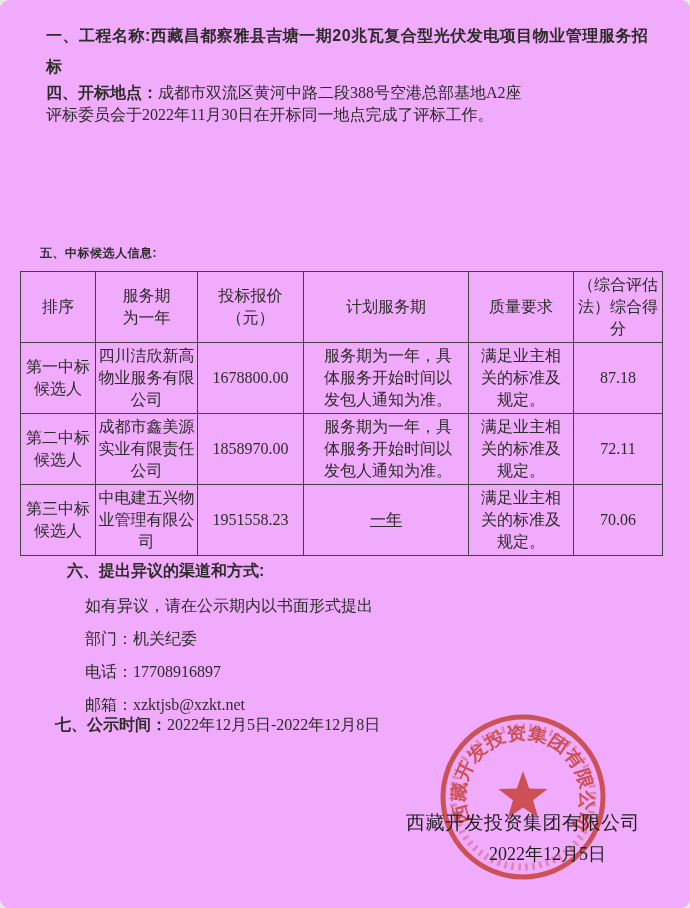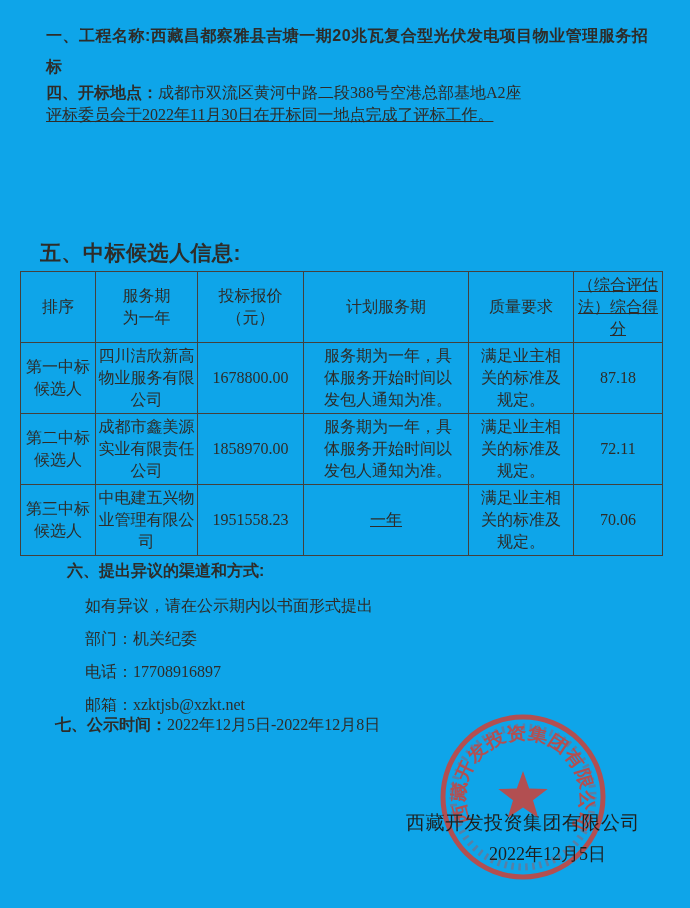--- a/index.html
+++ b/index.html
@@ -1,53 +1,54 @@
 <!DOCTYPE html>
 <html><head>
 <meta charset="utf-8">
 <style>
   html,body{margin:0;padding:0;background:#e8e8e6;}
   .page{
     position:relative;
     width:690px;height:908px;
     margin:0 auto;
-    background:#0ea5e9;
+    background:#f0abfc;
     color:#2e2c29;
     font-family:"Liberation Serif","DejaVu Serif",serif;
     overflow:hidden;
+    border-radius:9px;
   }
   
   .sec-top{position:absolute;left:46px;top:20px;width:608px;font-size:16px;}
   .sec-top p{margin:0;}
   .lbl{font-family:"Liberation Sans","DejaVu Sans",sans-serif;font-weight:700;}
   .p1{line-height:31px;font-family:"Liberation Sans","DejaVu Sans",sans-serif;font-weight:700;letter-spacing:.5px;}
   .p2{margin-top:1px;line-height:22px;}
   .p3{margin-top:9px;line-height:22px;}
   .p4{margin-top:9px;line-height:22px;}
-  .p4note{margin-top:9px;margin-left:104px;line-height:22px;text-decoration:underline;}
-  .h5{position:absolute;left:40px;top:241px;font-size:21px;line-height:24px;
+  .p4note{margin-top:9px;margin-left:104px;line-height:22px;}
+  .h5{position:absolute;left:40px;top:241px;font-size:12px;line-height:24px;
       font-family:"Liberation Sans","DejaVu Sans",sans-serif;font-weight:700;letter-spacing:.5px;}
   
   table.bids{
     position:absolute;left:20px;top:271px;
     width:642px;border-collapse:collapse;table-layout:fixed;
     font-size:16px;
   }
   table.bids th,table.bids td{
     border:1.5px solid #43413d;
     text-align:center;vertical-align:middle;
     padding:2px 0;line-height:22px;font-weight:400;
   }
   table.bids thead tr{height:62px;}
   table.bids tbody tr{height:66px;}
   table.bids tbody tr.r3{height:70px;}
   .hw{display:inline-block;}
   .hw-bidder{width:52px;}
   .hw-price{width:70px;}
-  .hw-score{width:84px;text-decoration:underline;}
+  .hw-score{width:84px;}
   .cw-rank{display:inline-block;width:64px;}
   .cw-bidder{display:inline-block;width:96px;}
   .cw-period{display:inline-block;width:132px;text-align:right;}
   .r3 .cw-period{text-align:center;text-decoration:underline;}
   .cw-quality{display:inline-block;width:81px;}
   
   .sec6{position:absolute;left:55px;top:547px;font-size:16px;}
   .sec6 .h6{line-height:23px;margin:12px;}
   .sec6 p{margin:0 11px 0 30px;line-height:20px;}
   .s-line1{margin-top:14px !important;}

